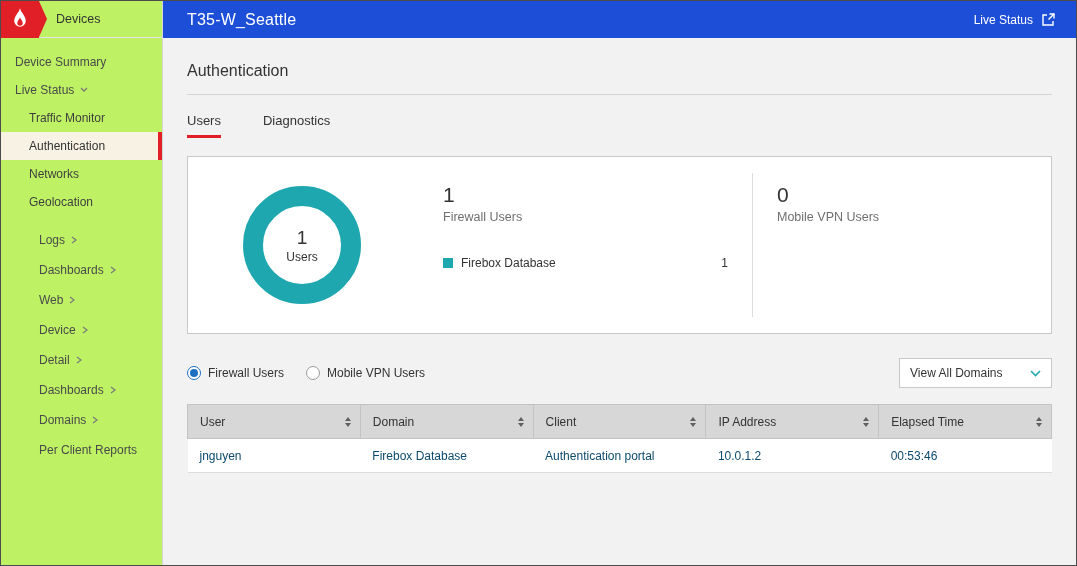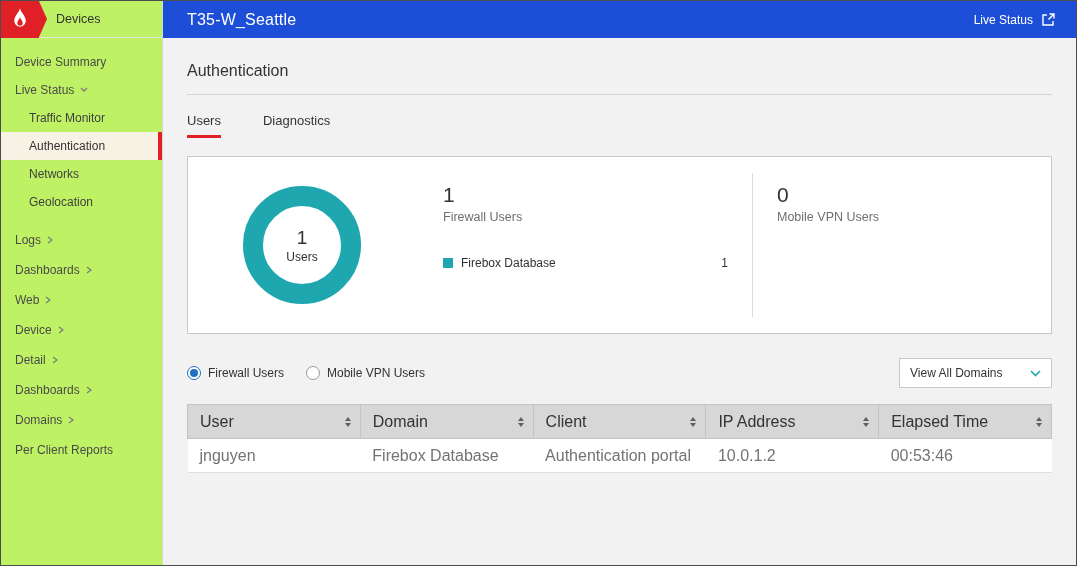--- a/index.html
+++ b/index.html
@@ -9,21 +9,21 @@
 
   
   .sidebar { width:162px; min-width:162px; background:#bef264; border-right:1px solid #d6d6d6; display:flex; flex-direction:column; }
   .brand { height:37px; display:flex; align-items:center; border-bottom:1px solid #e4e4e4; }
   .logo-box { width:38px; height:37px; background:#e01f26; display:flex; align-items:center; justify-content:center; flex:0 0 auto; }
   .logo-flag { width:0; height:0; border-top:18.5px solid transparent; border-bottom:18.5px solid transparent; border-left:8px solid #e01f26; }
   .brand-label { margin-left:9px; font-size:12.5px; color:#333; }
   .nav { padding-top:10px; flex:1; }
   .nav-item { height:28px; display:flex; align-items:center; padding-left:14px; font-size:12px; color:#4a4a4a; cursor:pointer; gap:6px; }
   .nav-item.sub { padding-left:28px; color:#3f3f3f; }
-  .nav-item.group { height:30px; }
+  .nav-item.group { height:30px;margin-left:24px; }
   .nav-item.active { background:#f7f2e4; box-shadow:inset -4px 0 0 #e01f26; color:#333; }
   .gap-top { margin-top:9px; }
   .chev { display:inline-flex; align-items:center; }
 
   
   .main { flex:1; display:flex; flex-direction:column; min-width:0; }
   .topbar { height:37px; background:#1d4ed8; display:flex; align-items:center; padding:0 20px 0 24px; flex:0 0 auto; }
   .topbar-title { color:#fff; font-size:16px; font-weight:400; letter-spacing:.2px; }
   .live-status { margin-left:auto; display:flex; align-items:center; gap:8px; color:#fff; font-size:12px; cursor:pointer; }
 
@@ -52,23 +52,23 @@
   
   .filter-row { margin-top:24px; display:flex; align-items:center; }
   .radio-group { display:flex; gap:22px; }
   .radio { display:flex; align-items:center; gap:7px; font-size:12px; color:#333; cursor:pointer; }
   .radio-circle { width:14px; height:14px; border-radius:50%; border:1px solid #9a9a9a; background:#fff; display:flex; align-items:center; justify-content:center; }
   .radio-circle.selected { border-color:#1e6fbf; }
   .radio-dot { width:8px; height:8px; border-radius:50%; background:#1e6fbf; }
   .domain-select { margin-left:auto; width:153px; height:30px; background:#fff; border:1px solid #c9c9c9; display:flex; align-items:center; justify-content:space-between; padding:0 10px; font-size:12px; color:#333; cursor:pointer; }
 
   
-  table.users { margin-top:16px; width:100%; border-collapse:collapse; table-layout:fixed; font-size:16px; }
+  table.users { margin-top:16px; width:100%; border-collapse:collapse; table-layout:fixed; font-size:12px; }
   table.users th { background:#d7d7d7; height:34px; text-align:left; padding:0 26px 0 12px; font-weight:400; color:#333; border:1px solid #c3c3c3; position:relative; cursor:pointer; }
-  table.users td { background:#fff; height:34px; padding:0 12px; color:#737373; border-bottom:1px solid #ddd; }
+  table.users td { background:#fff; height:34px; padding:0 12px; color:#0c4a6e; border-bottom:1px solid #ddd; }
   .sort { position:absolute; right:9px; top:50%; transform:translateY(-50%); display:flex; flex-direction:column; gap:2px; }
   .sort .up { width:0; height:0; border-left:3.5px solid transparent; border-right:3.5px solid transparent; border-bottom:4px solid #5f5f5f; }
   .sort .down { width:0; height:0; border-left:3.5px solid transparent; border-right:3.5px solid transparent; border-top:4px solid #5f5f5f; }
 </style>
 </head>
 <body>
 
 <div class="app">
 
   <aside class="sidebar">

